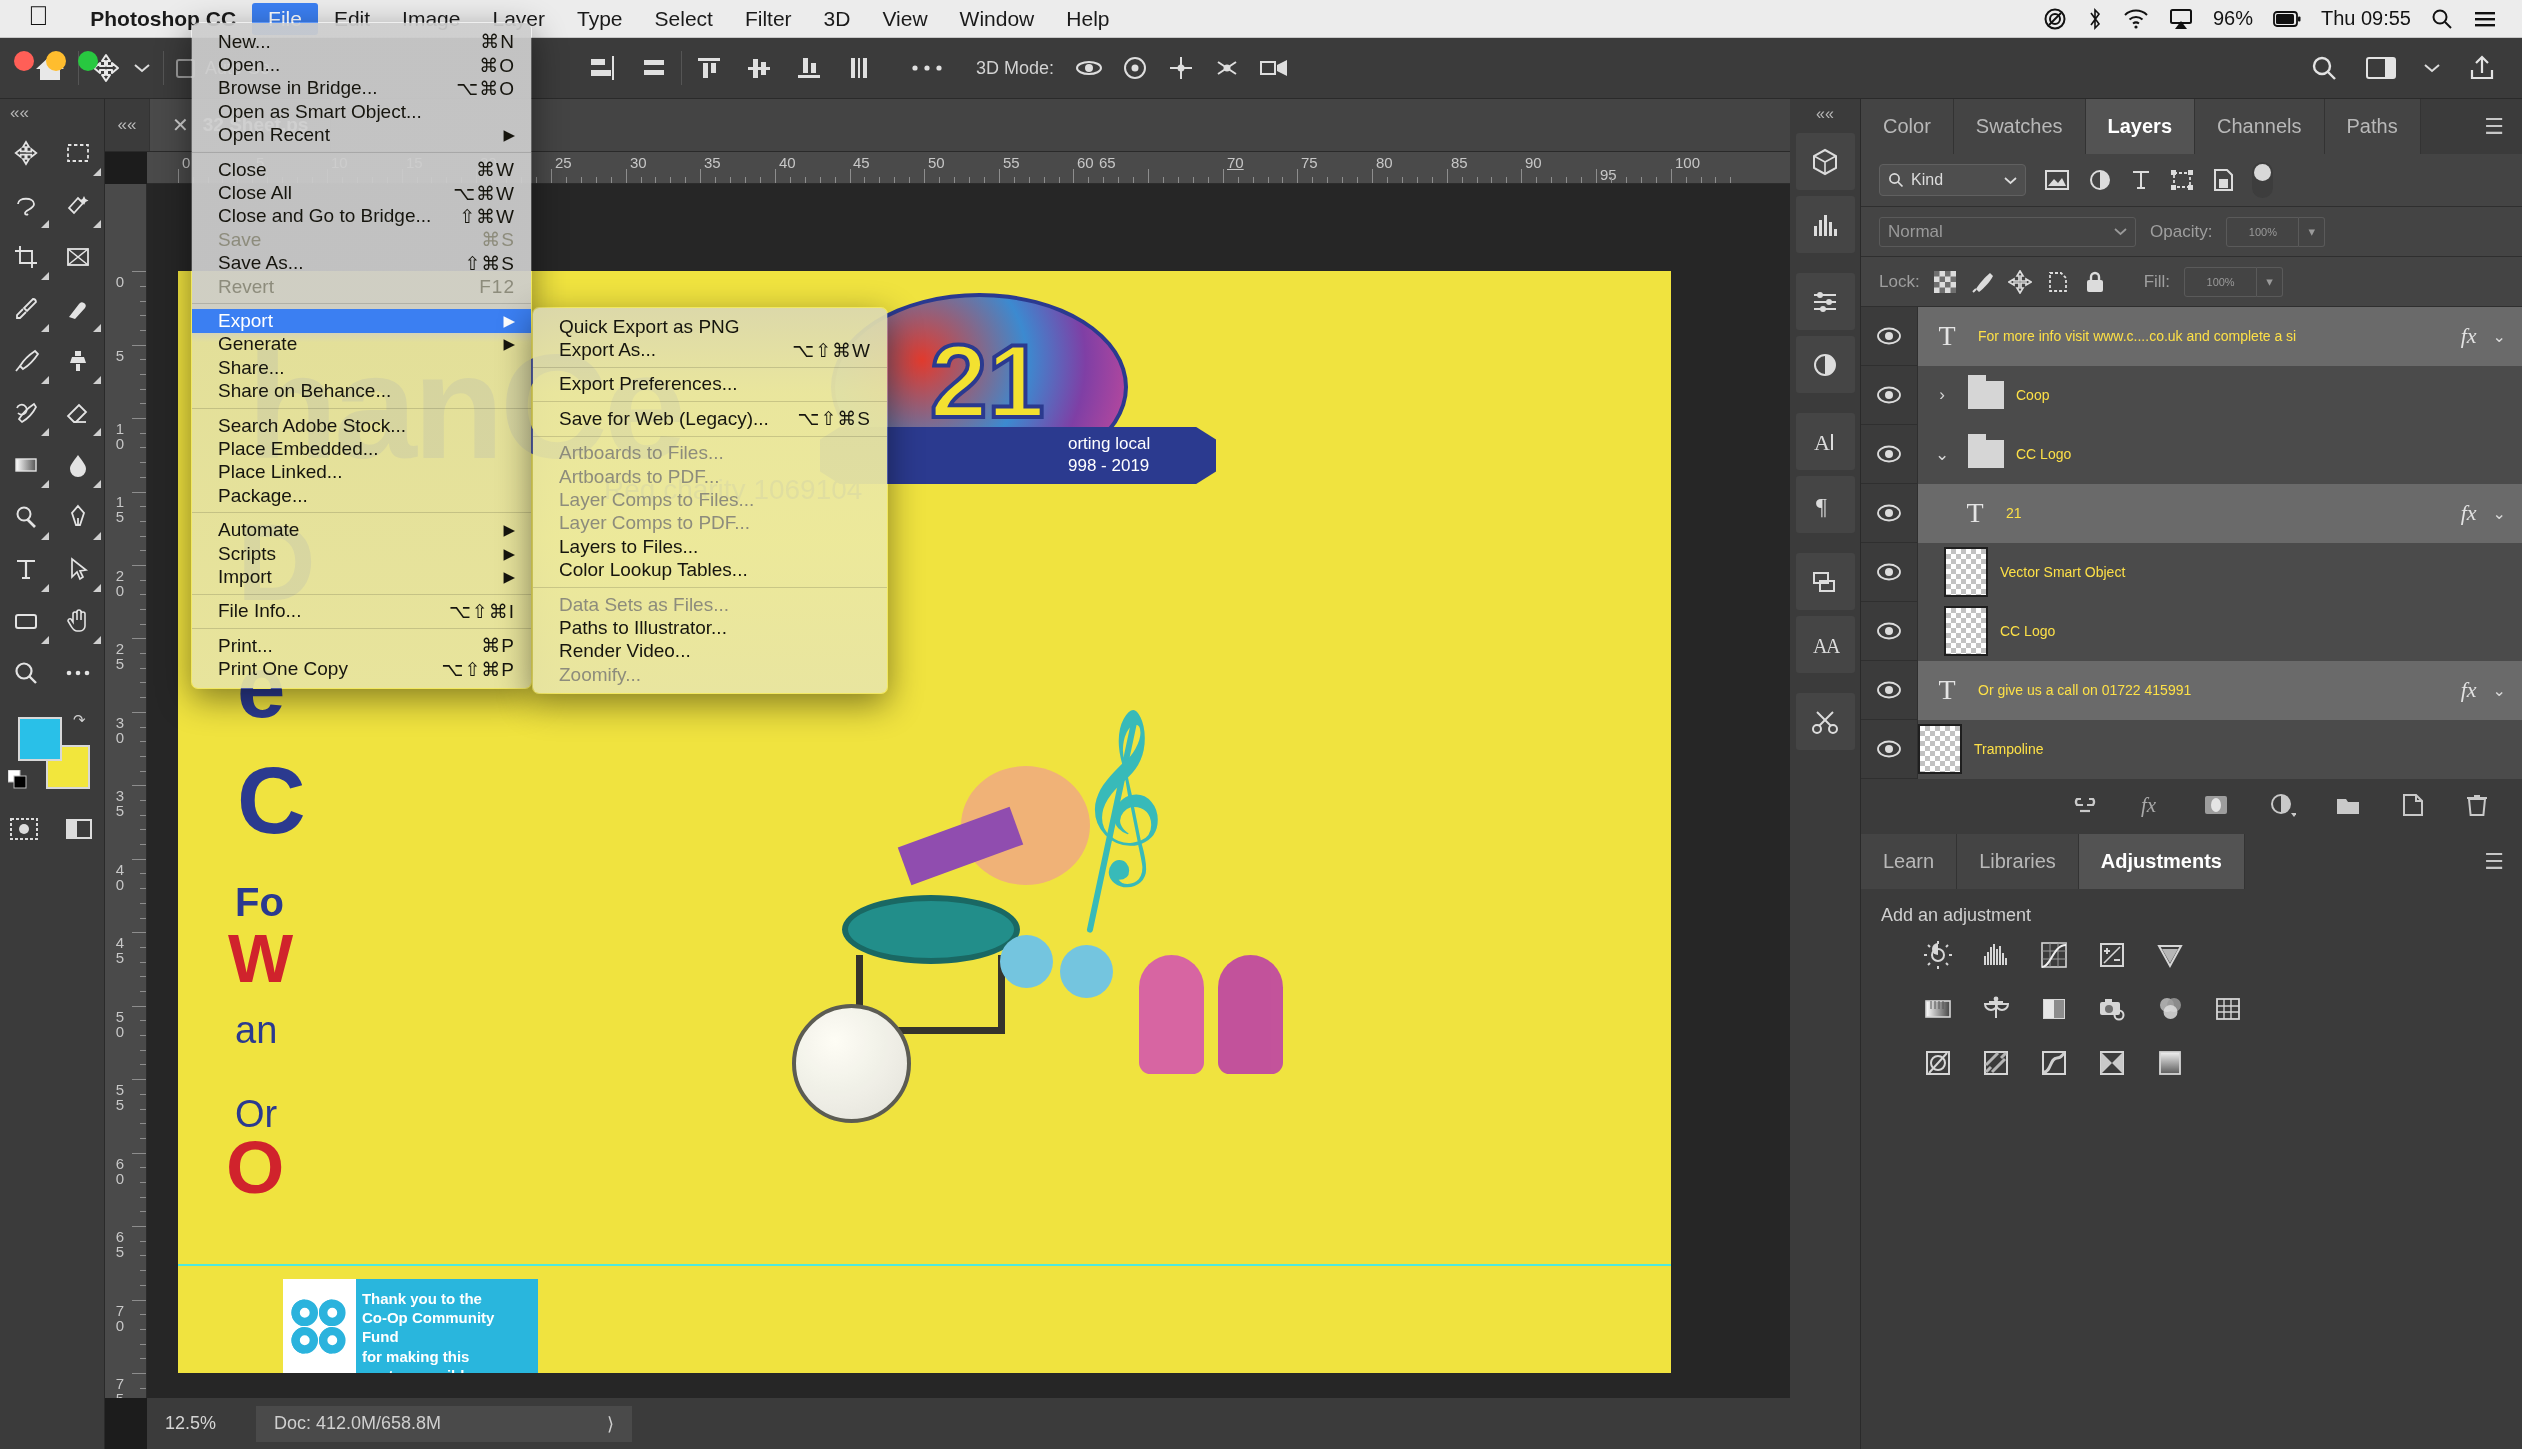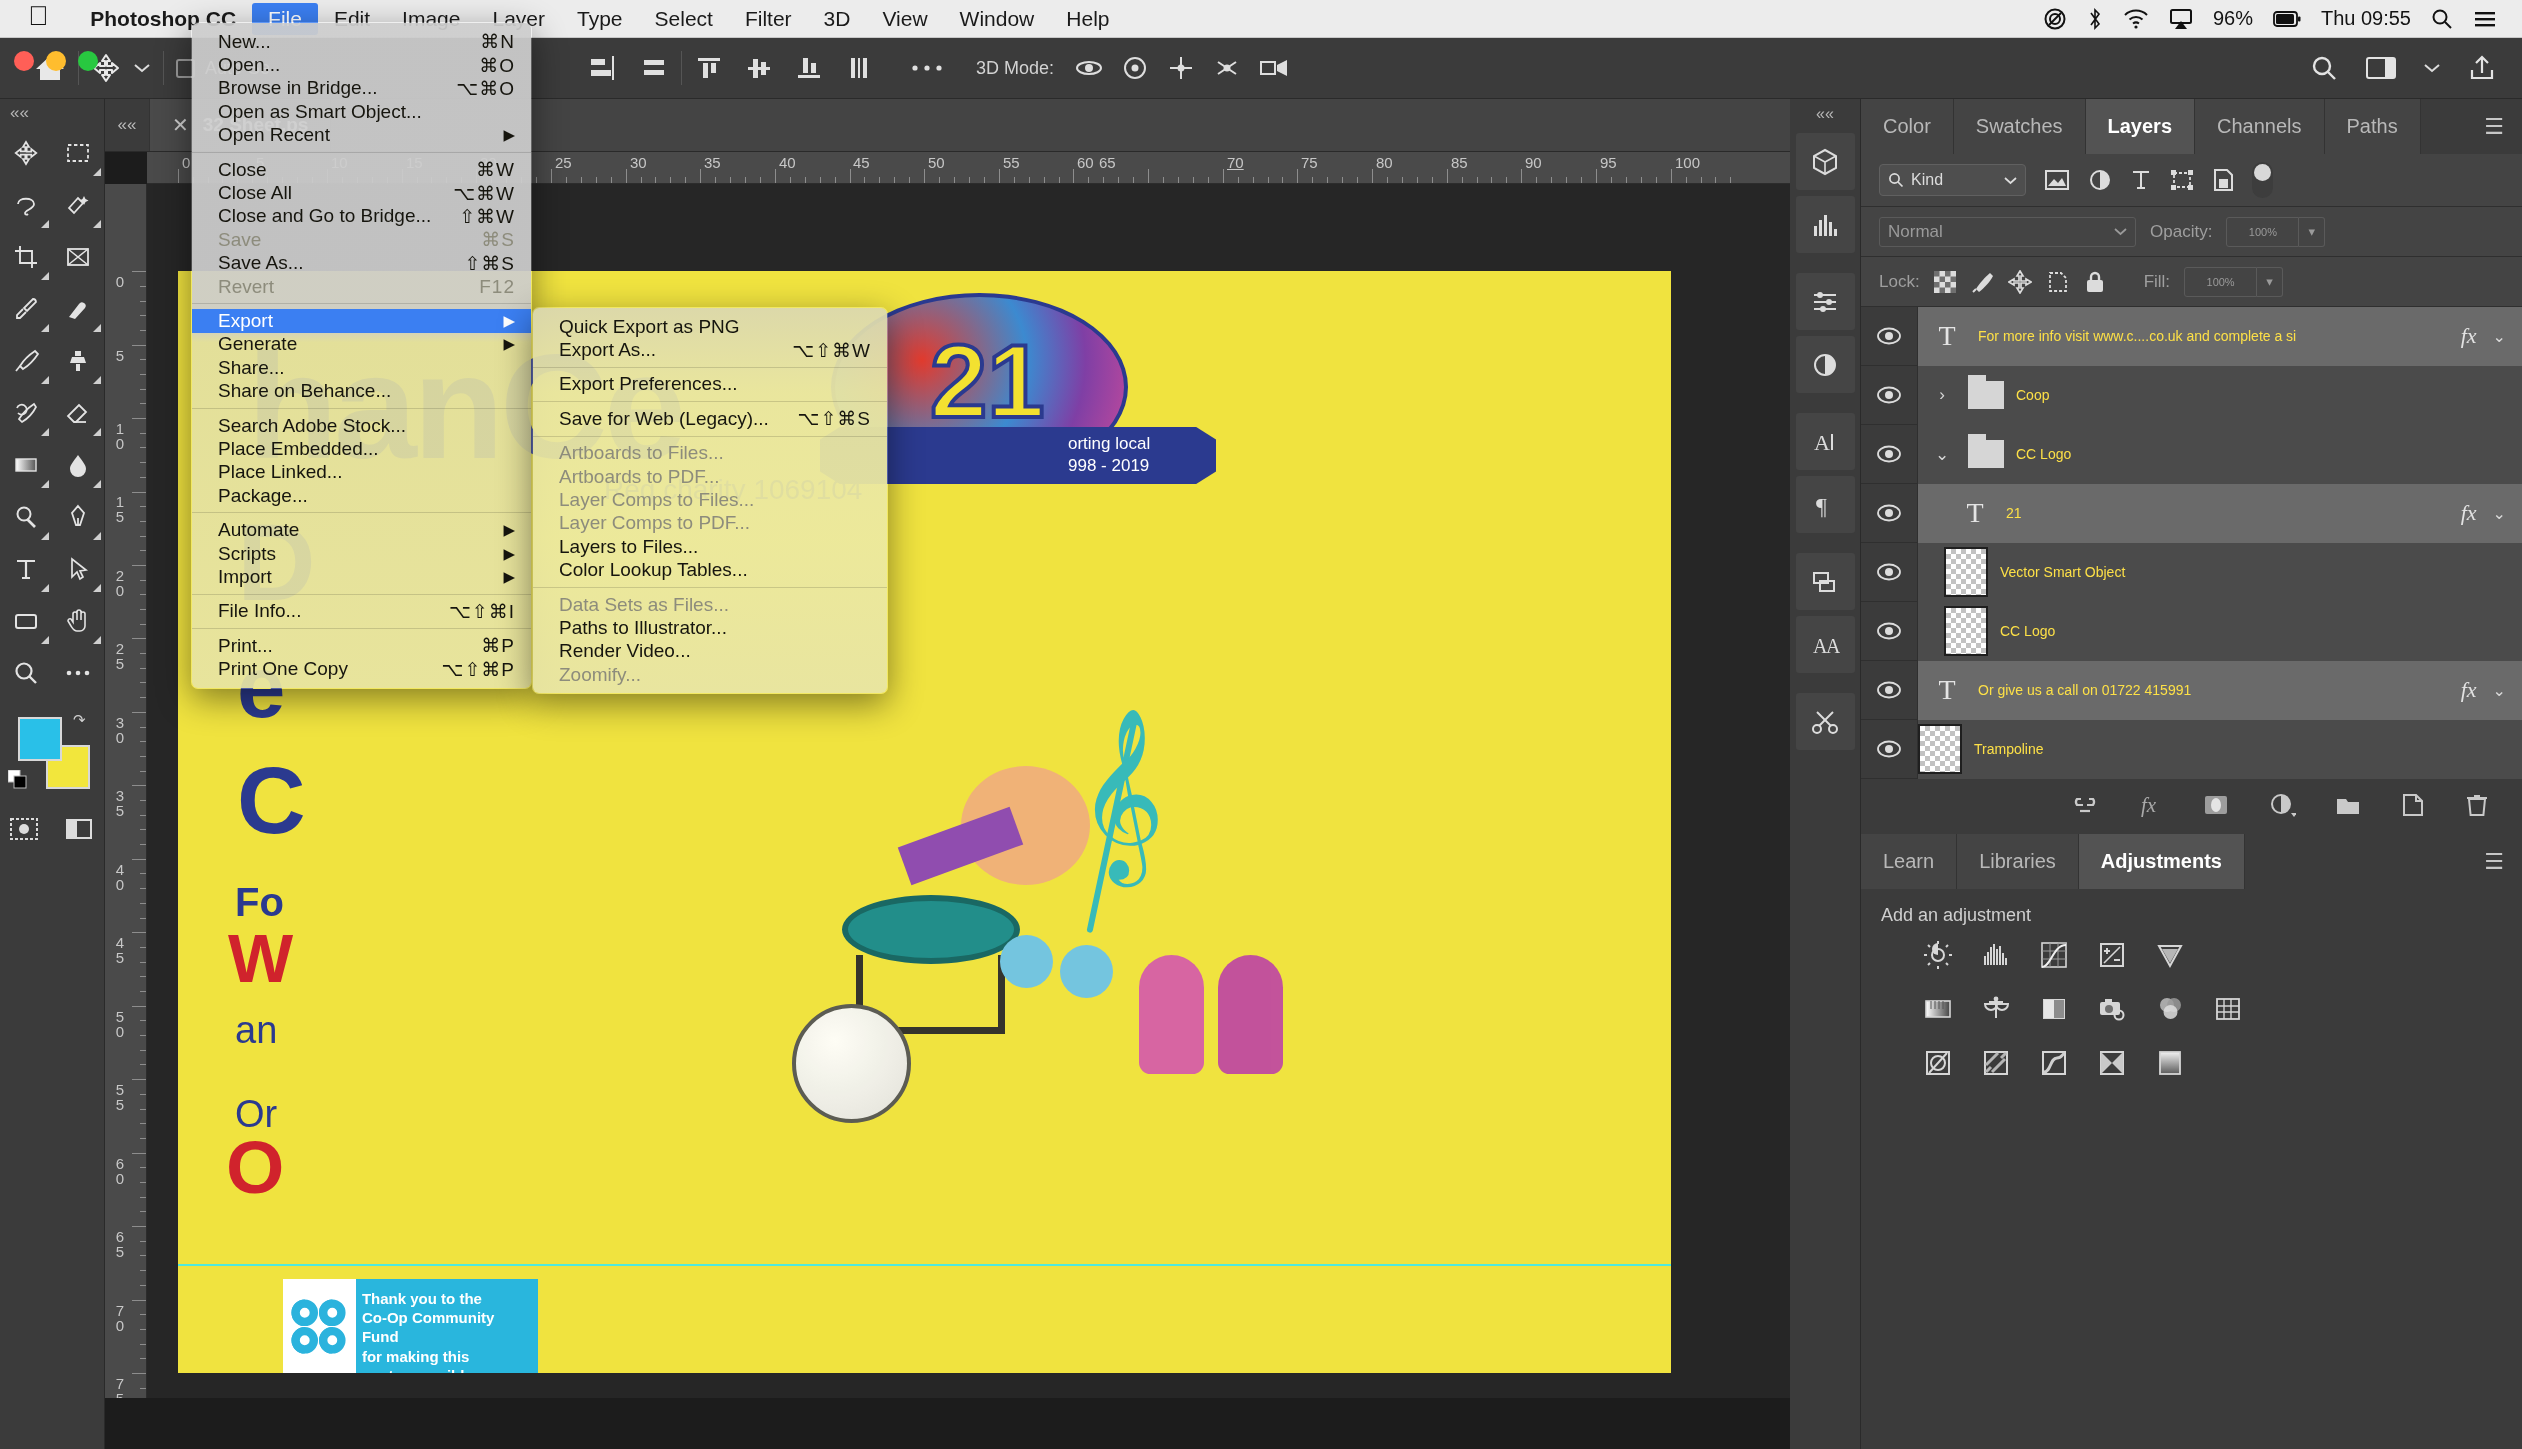--- a/index.html
+++ b/index.html
@@ -700,21 +700,21 @@
       <div class="rh-tick" style="left: 1315px; height: 6px;"></div>
       <div class="rh-tick" style="left: 1330px; height: 6px;"></div>
       <div class="rh-tick" style="left: 1344px; height: 6px;"></div>
       <div class="rh-tick" style="left: 1359px; height: 6px;"></div>
       <div class="rh-lab" style="left: 1378px;">90</div>
       <div class="rh-tick" style="left: 1374px; height: 14px;"></div>
       <div class="rh-tick" style="left: 1389px; height: 6px;"></div>
       <div class="rh-tick" style="left: 1404px; height: 6px;"></div>
       <div class="rh-tick" style="left: 1419px; height: 6px;"></div>
       <div class="rh-tick" style="left: 1434px; height: 6px;"></div>
-      <div class="rh-lab" style="left: 1453px;">95</div>
+      <div class="rh-lab" style="left: 1453px; margin-top: 12px;">95</div>
       <div class="rh-tick" style="left: 1449px; height: 14px;"></div>
       <div class="rh-tick" style="left: 1464px; height: 6px;"></div>
       <div class="rh-tick" style="left: 1479px; height: 6px;"></div>
       <div class="rh-tick" style="left: 1494px; height: 6px;"></div>
       <div class="rh-tick" style="left: 1509px; height: 6px;"></div>
       <div class="rh-lab" style="left: 1528px;">100</div>
       <div class="rh-tick" style="left: 1524px; height: 14px;"></div>
       <div class="rh-tick" style="left: 1539px; height: 6px;"></div>
       <div class="rh-tick" style="left: 1554px; height: 6px;"></div>
       <div class="rh-tick" style="left: 1568px; height: 6px;"></div>
@@ -908,20 +908,27 @@
         <div class="co-txt">Thank you to the
 Co-Op Community Fund
 for making this
 poster possible</div>
       </div>
 
       <div class="guide" style="top:993px"></div>
     </div>
   </div>
 
+  <div class="statusbar">
+    <div class="st-zoom">12.5%</div>
+    <div class="st-doc">
+      <span>Doc: 412.0M/658.8M</span>
+      <span>⟩</span>
+    </div>
+  </div>
 
   <div class="dockmini">
     <div class="dm-top">««</div>
     <div class="dmitem">
       <svg width="30" height="30" viewBox="0 0 30 30">
           <path d="M15 3 L26 9 v12 L15 27 4 21 V9 Z" fill="none" stroke="#dcdcdc" stroke-width="2"></path>
           <path d="M4 9 L15 15 26 9 M15 15 v12" fill="none" stroke="#dcdcdc" stroke-width="1.6"></path>
         </svg>
     </div>
     <div class="dmitem">

